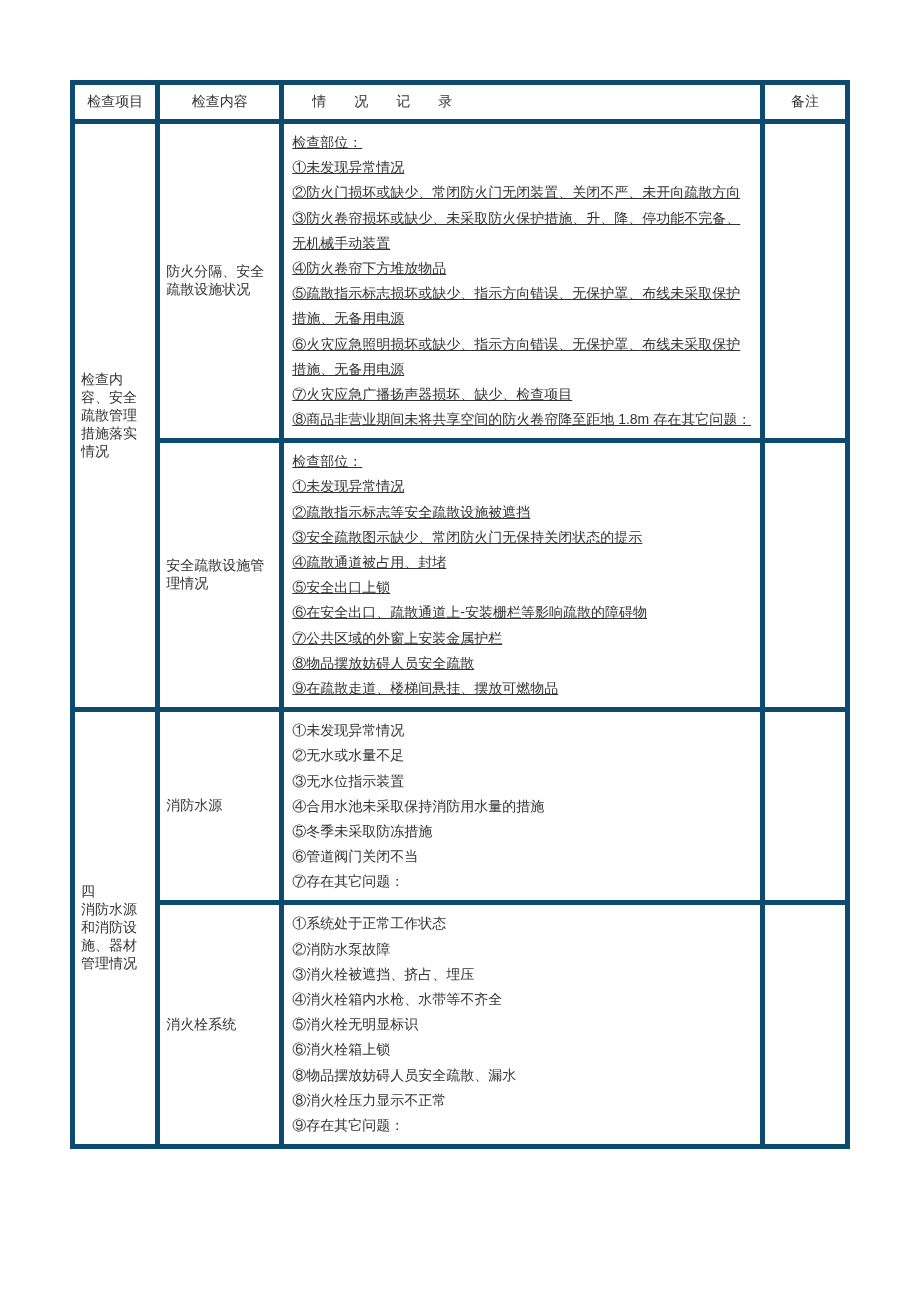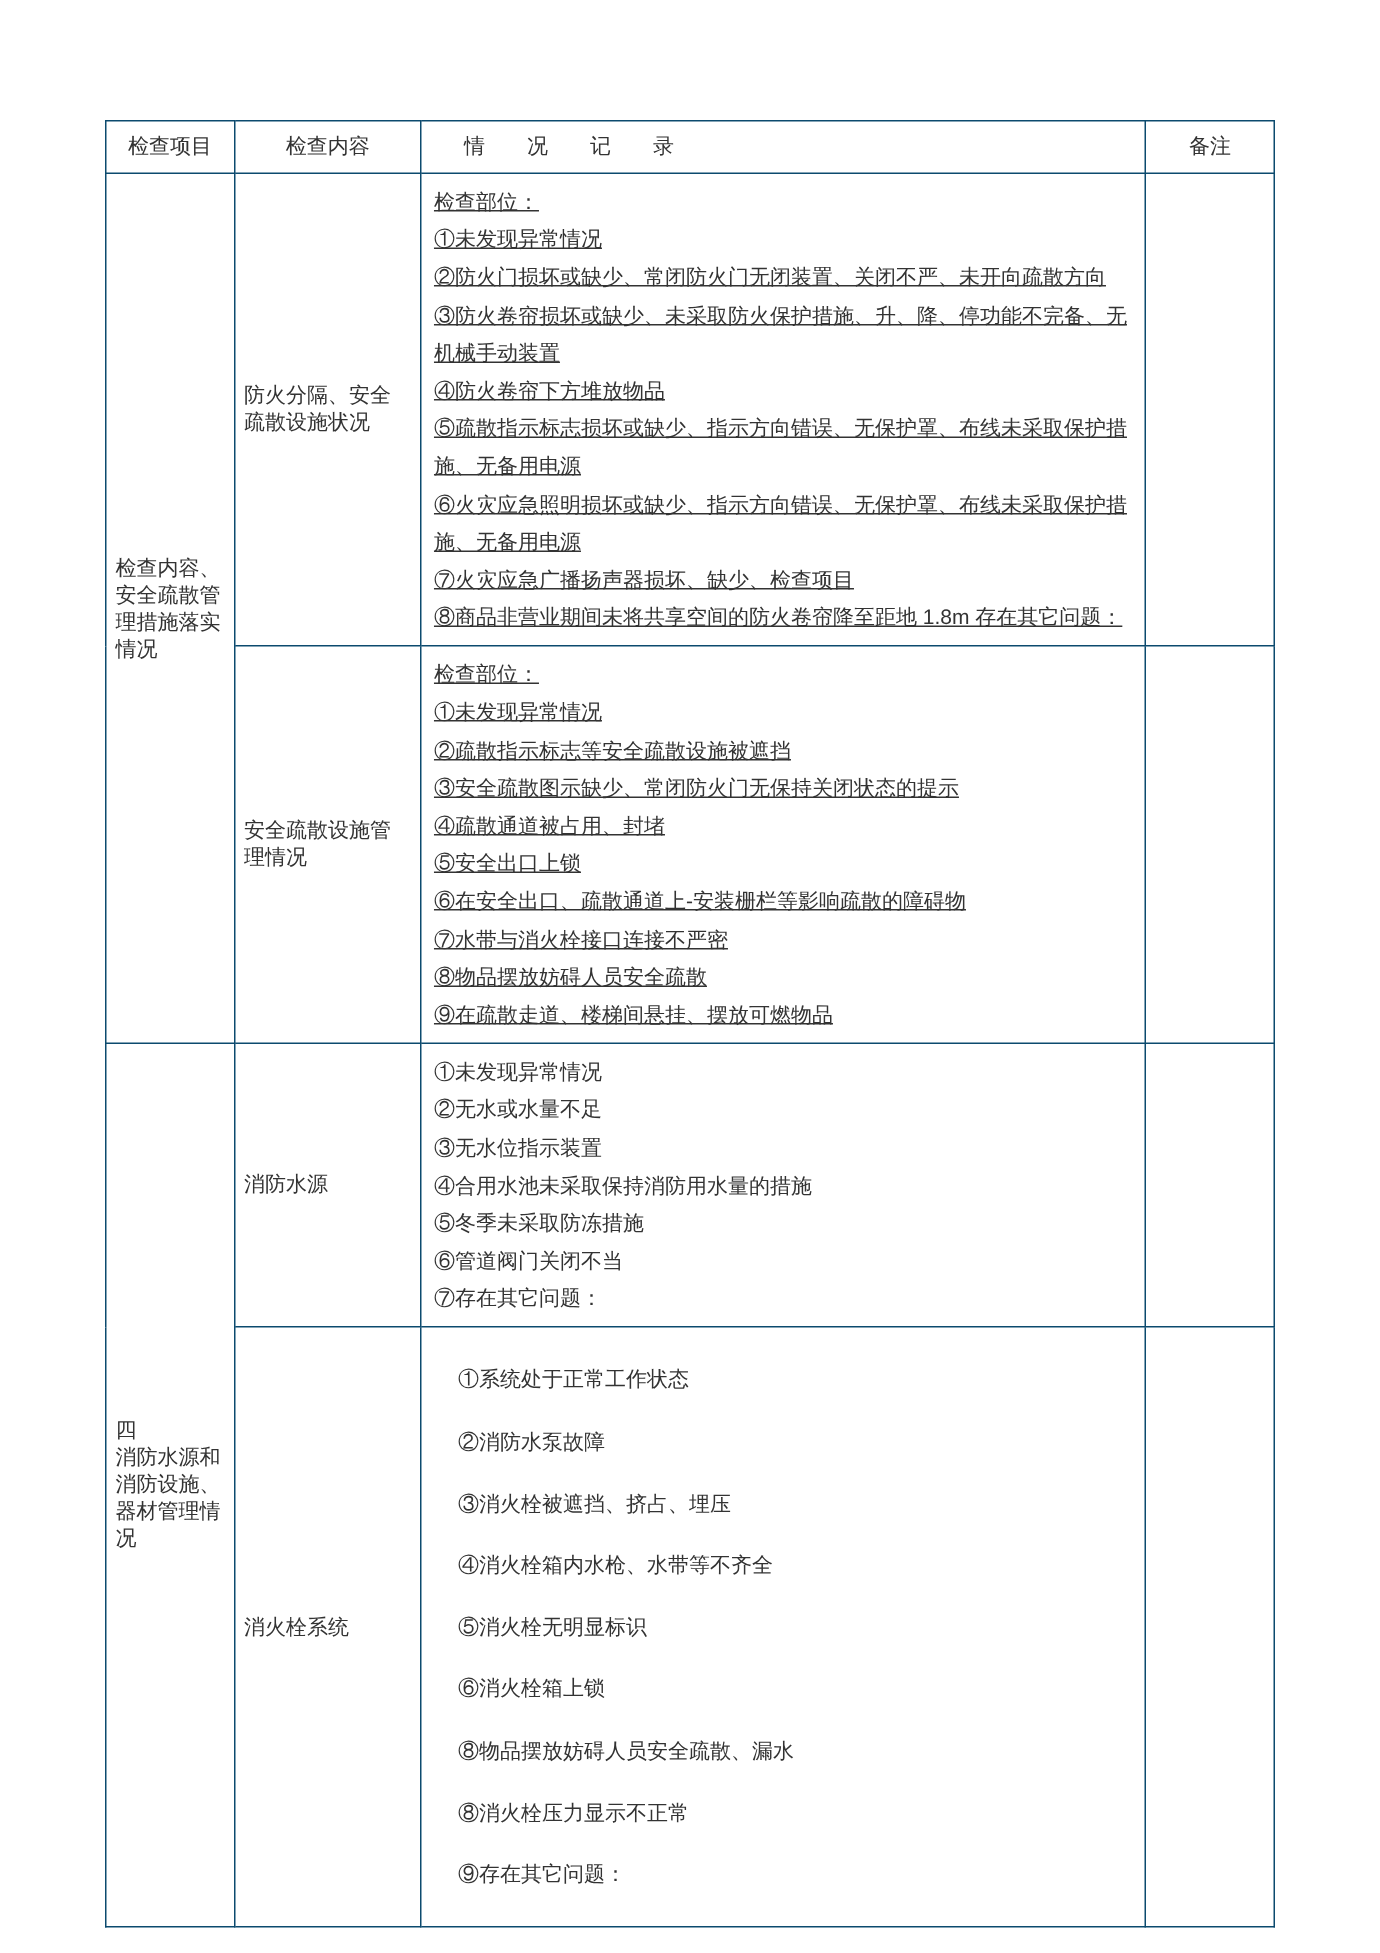--- a/index.html
+++ b/index.html
@@ -9,21 +9,21 @@
     font-size: 14px;
     color: #333;
     background: #fff;
   }
   table {
     border-collapse: collapse;
     width: 100%;
     table-layout: fixed;
   }
   th, td {
-    border: 1px solid #0c4a6e;
+    border: 5px solid #0c4a6e;
     padding: 8px 6px;
     vertical-align: middle;
     text-align: left;
     word-wrap: break-word;
   }
   th {
     font-weight: normal;
     text-align: center;
   }
   .col-item { width: 11%; }
@@ -48,21 +48,21 @@
   }
   .overflow-clip p { margin: 0; }
   .overflow-clip2 {
     position: relative;
     overflow: hidden;
     height: 210px;
     vertical-align: top;
     padding: 6px 8px;
     line-height: 1.8;
   }
-  .overflow-clip2 p { margin: 16px; }
+  .overflow-clip2 p { margin: 0; }
 </style>
 </head>
 <body>
 
 <table>
   <colgroup>
     <col class="col-item">
     <col class="col-content">
     <col class="col-record">
     <col class="col-remark">
@@ -95,21 +95,21 @@
   <tr>
     <td class="center">安全疏散设施管理情况</td>
     <td class="record-cell">
       <p>检查部位：</p>
       <p>①未发现异常情况</p>
       <p>②疏散指示标志等安全疏散设施被遮挡</p>
       <p>③安全疏散图示缺少、常闭防火门无保持关闭状态的提示</p>
       <p>④疏散通道被占用、封堵</p>
       <p>⑤安全出口上锁</p>
       <p>⑥在安全出口、疏散通道上-安装栅栏等影响疏散的障碍物</p>
-      <p>⑦水带与消火栓接口连接不严密</p>
+      <p>⑦公共区域的外窗上安装金属护栏</p>
       <p>⑧物品摆放妨碍人员安全疏散</p>
       <p>⑨在疏散走道、楼梯间悬挂、摆放可燃物品</p>
     </td>
     <td></td>
   </tr>
 
   <tr>
     <td rowspan="2">
       <div class="center">四</div>
       <div>消防水源和消防设施、器材管理情况</div>

